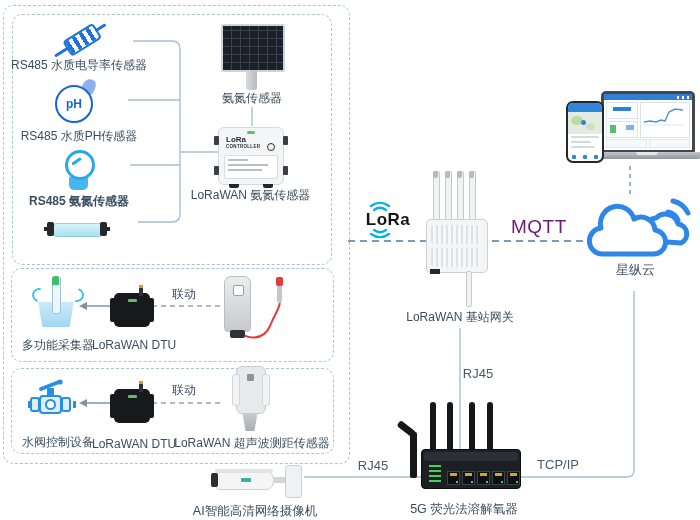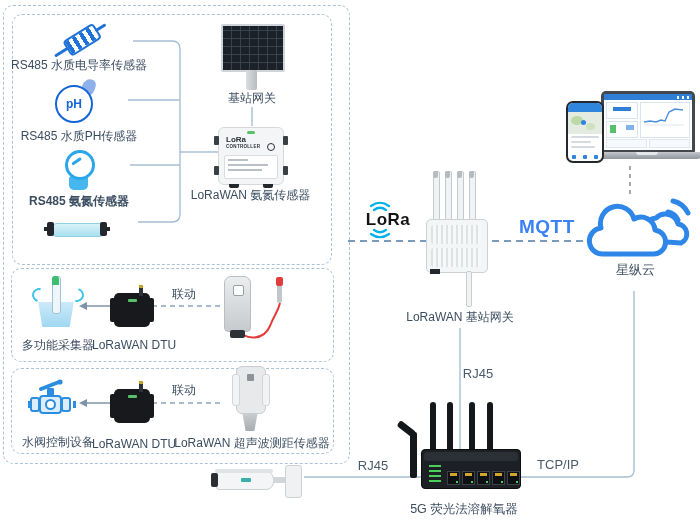--- a/index.html
+++ b/index.html
@@ -91,21 +91,21 @@
   .gw-fins{position:absolute;left:4px;width:50px;height:19px;border-radius:3px;
            background:repeating-linear-gradient(90deg,#dde2e4 0 2px,#f7f9f9 2px 5px);}
   .gw-port{left:430px;top:269px;width:10px;height:5px;background:#24272b;}
   .gw-bant{left:466px;top:271px;width:4px;height:34px;background:#f0f2f3;border:1px solid #c8cdd0;border-radius:2px;}
 
   
   .lora-logo{left:358px;top:201px;width:60px;height:38px;}
   .lora-word{position:absolute;left:2px;top:9px;width:56px;text-align:center;font-size:17px;font-weight:800;color:#141414;letter-spacing:.5px;}
 
   
-  .mqtt{position:absolute;left:511px;top:216px;font-size:19px;font-weight:700;color:#3b82f6;letter-spacing:.5px;margin-left:8px;}
+  .mqtt{position:absolute;left:511px;top:216px;font-size:19px;font-weight:400;color:#701a75;letter-spacing:.5px;}
   .cloud-wrap{left:580px;top:195px;width:112px;height:70px;}
 
   
   .laptop-lid{left:601px;top:91px;width:94px;height:62px;background:#43484f;border-radius:5px 5px 2px 2px;}
   .laptop-scr{position:absolute;left:3px;top:3px;right:3px;bottom:3px;background:#fff;overflow:hidden;}
   .scr-head{height:6px;background:#2f7fd6;position:relative;}
   .scr-head i{position:absolute;top:2px;width:2.5px;height:2.5px;background:#fff;}
   .scr-main{position:absolute;left:2px;top:8px;right:2px;bottom:12px;display:flex;gap:2px;}
   .scr-left{width:32px;display:flex;flex-direction:column;gap:2px;}
   .scr-box{border:1px solid #d9e4f0;background:#fbfdff;flex:1;position:relative;}
@@ -211,21 +211,21 @@
       <div class="tube-pin-r"></div>
     <div class="tube-main"></div>
       <div class="tube-cap-l"></div>
       <div class="tube-cap-r"></div>
   </div>
 
   <div class="abs solar">
     <div class="solar-panel"></div>
       <div class="solar-pole"></div>
   </div>
-  <div class="lbl" style="left:212px;top:92px;width:80px;">基站网关</div>
+  <div class="lbl" style="left:212px;top:92px;width:80px;">氨氮传感器</div>
 
   <div class="abs controller">
     <div class="ctl-tab" style="left:-5px;top:8px;"></div>
       <div class="ctl-tab" style="left:-5px;top:38px;"></div>
     <div class="ctl-tab" style="right:-5px;top:8px;"></div>
       <div class="ctl-tab" style="right:-5px;top:38px;"></div>
     <div class="ctl-dot"></div>
     <div class="ctl-t1">LoRa</div>
     <div class="ctl-t2">CONTROLLER</div>
     <div class="ctl-led"></div>
@@ -404,14 +404,15 @@
   </div>
   <div class="lbl" style="left:402px;top:502px;width:124px;font-size:12.5px;">5G 荧光法溶解氧器</div>
 
   <div class="abs cam-body">
     <div class="cam-hood"></div>
       <div class="cam-lens"></div>
       <div class="cam-logo"></div>
   </div>
   <div class="abs cam-arm"></div>
   <div class="abs cam-plate"></div>
+  <div class="lbl" style="left:186px;top:504px;width:138px;font-size:12.5px;">AI智能高清网络摄像机</div>
 
 </div>
 
 </body></html>

